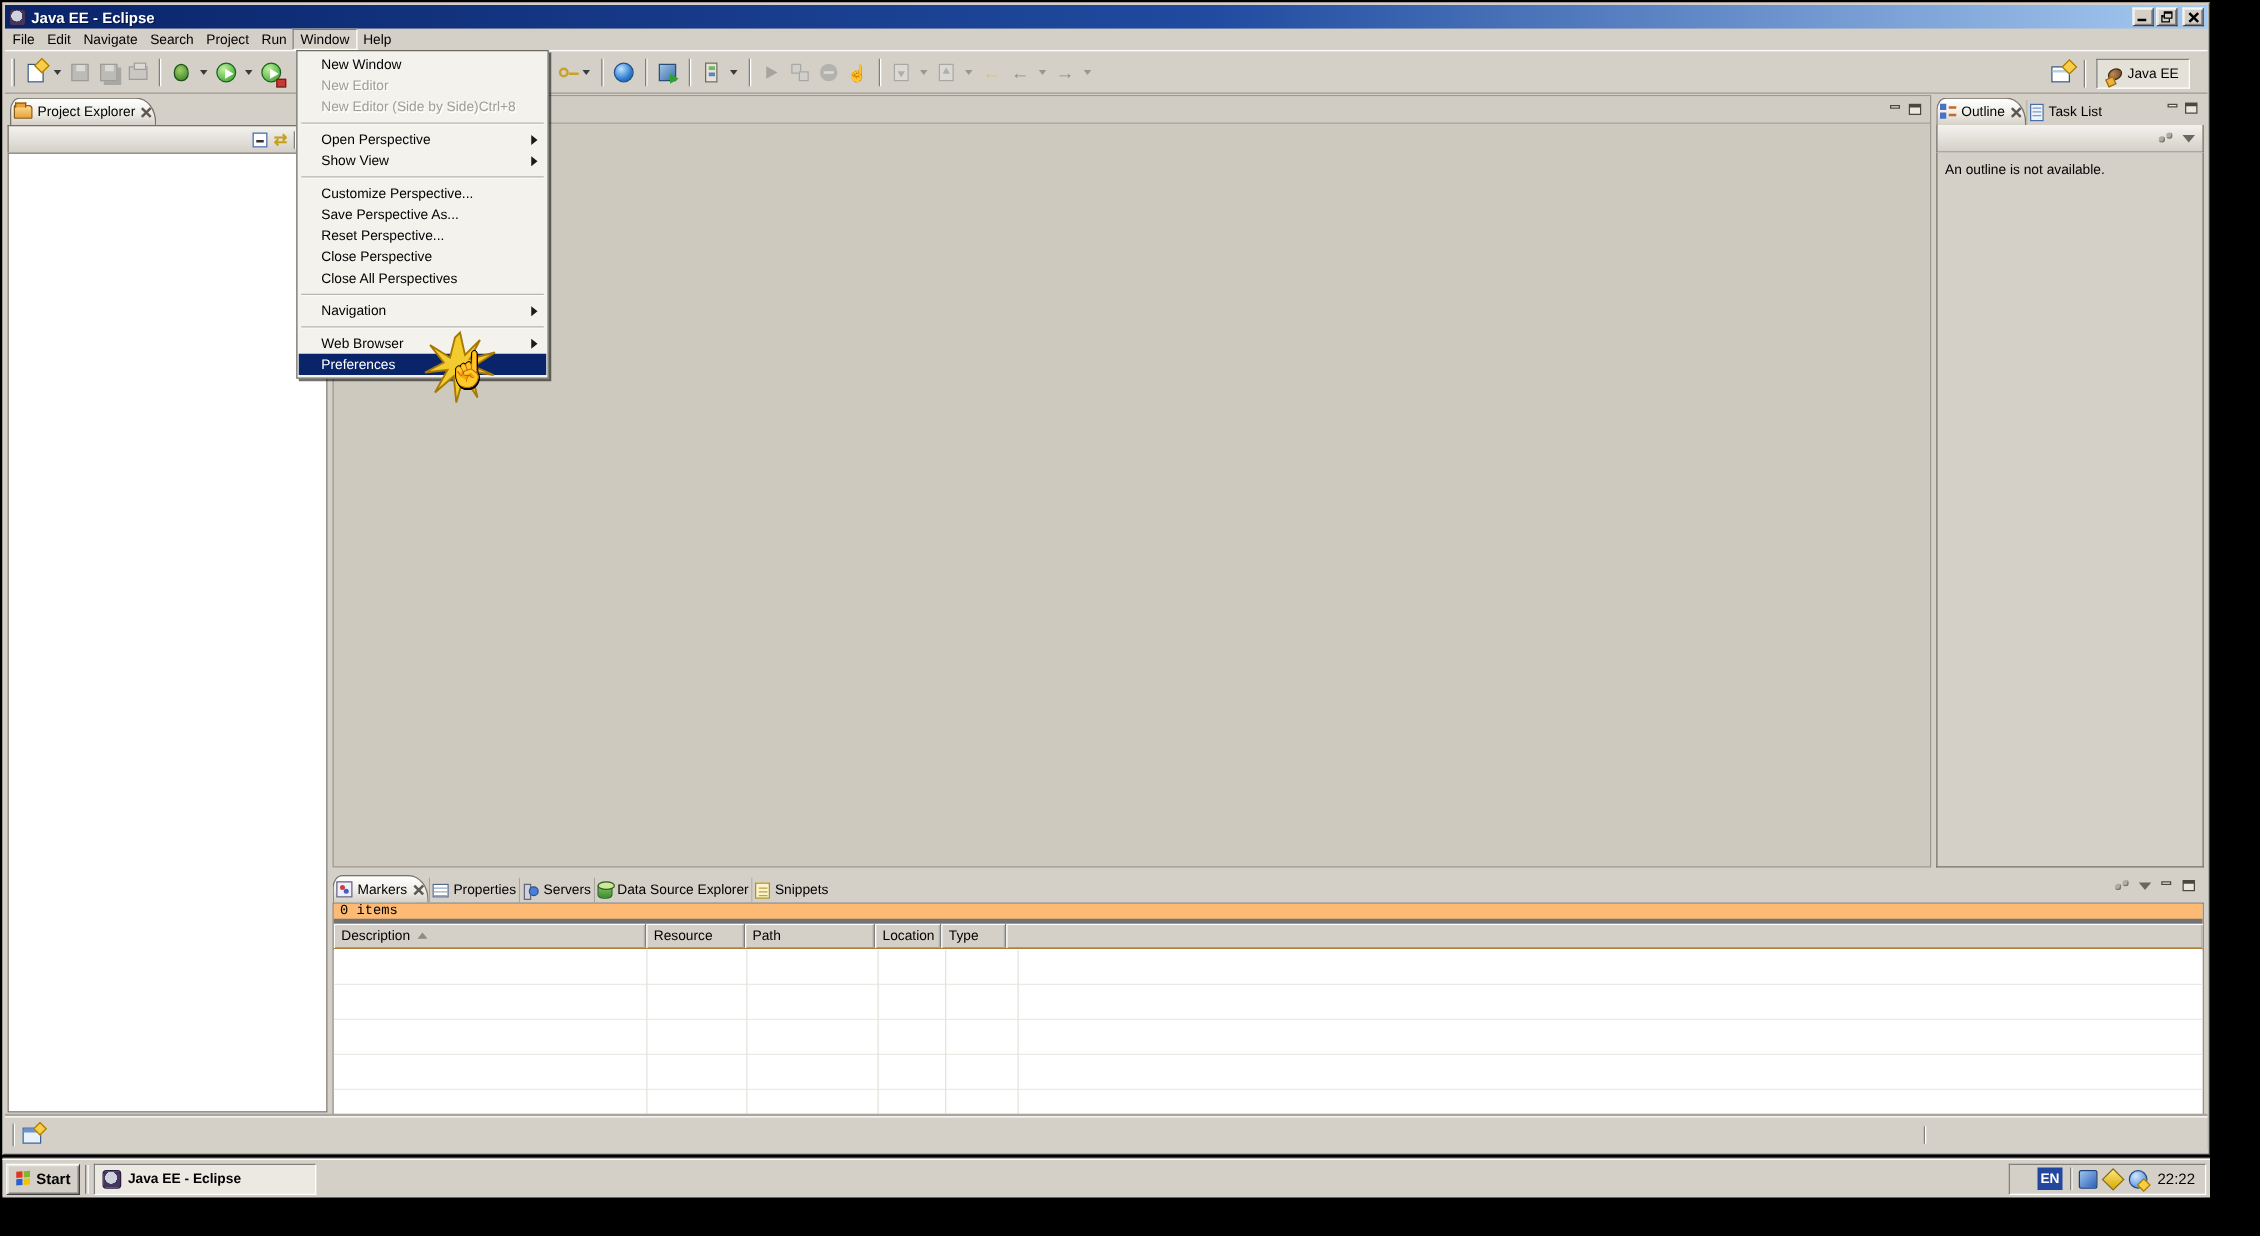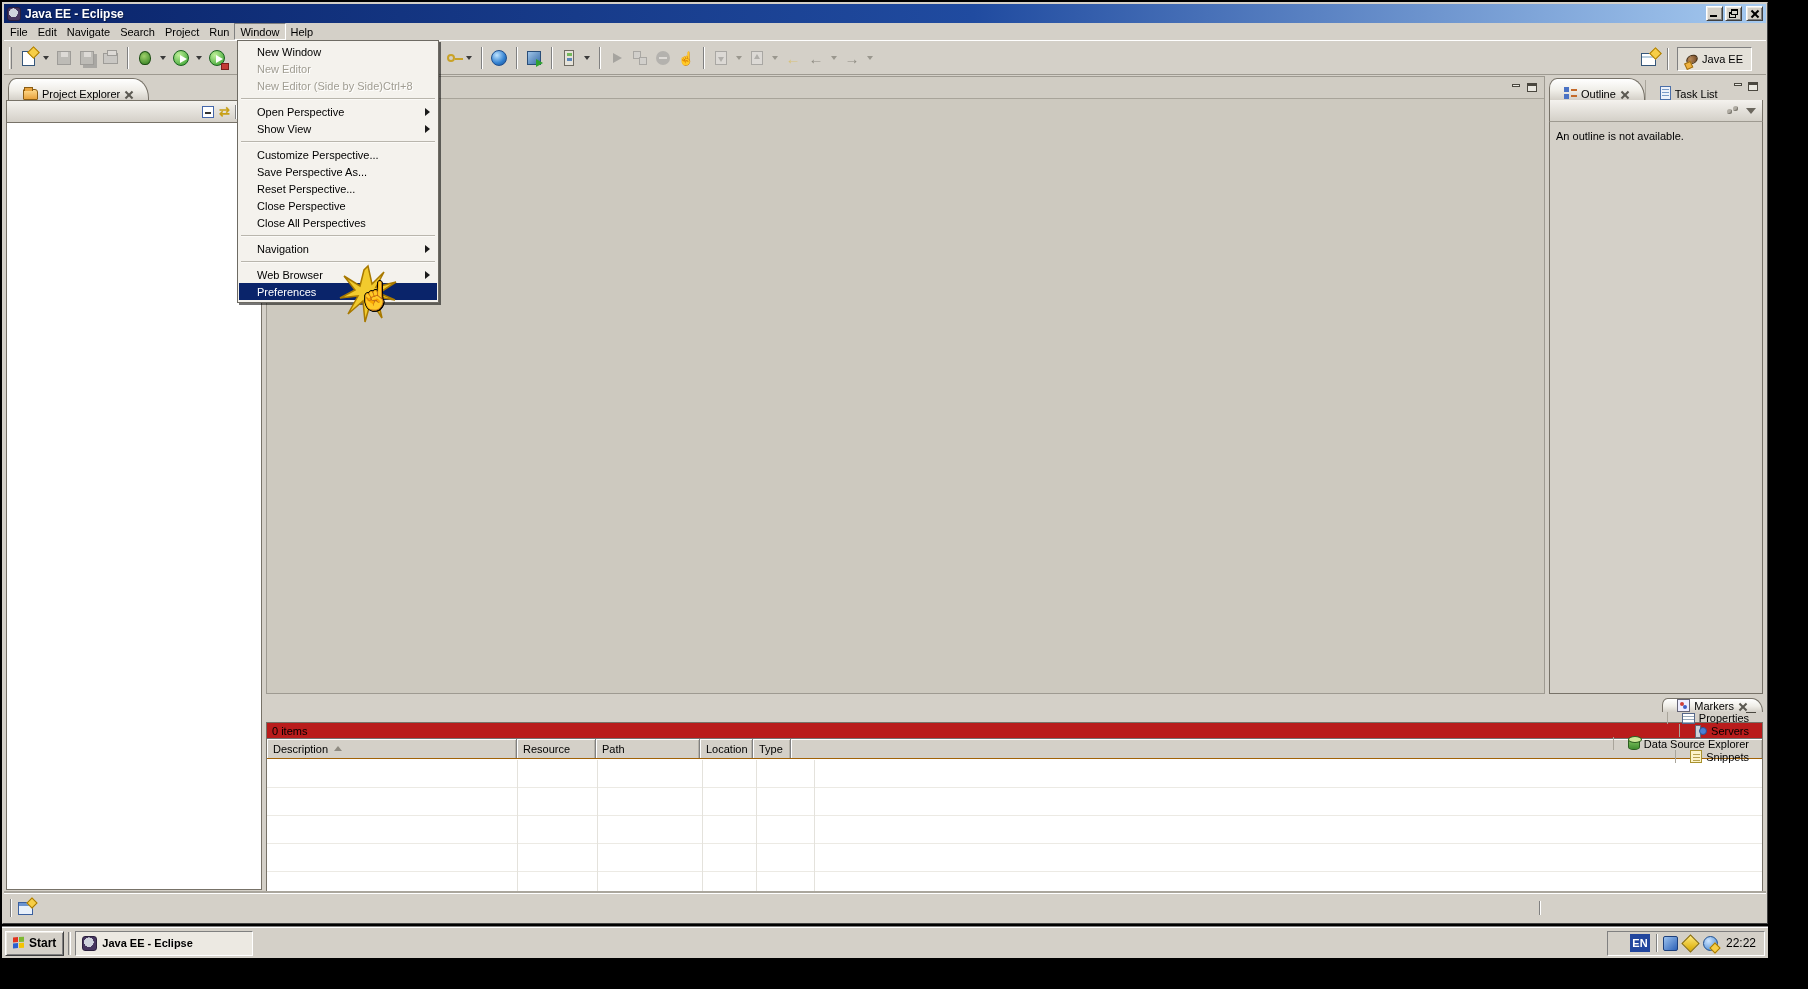--- a/index.html
+++ b/index.html
@@ -87,21 +87,21 @@
   .i-openpersp::before { content:""; position:absolute; left:0; top:2px; width:13px; height:2px; background:#b9cede; }
   .i-openpersp::after { content:""; position:absolute; right:-5px; top:-5px; width:7px; height:7px; background:#f7ce46; border:1px solid #a87900; transform:rotate(45deg); }
   .persp-btn { height:24px; display:flex; align-items:center; gap:4px; padding:0 8px;
                border:1px solid; border-color:#808080 #fff #fff #808080; background:#e4e1d9; }
   .i-bean { width:12px; height:9px; border-radius:50%; background:radial-gradient(circle at 35% 35%,#b98a5a,#6b4422); border:1px solid #402a12; transform:rotate(-25deg); position:relative; }
   .i-bean::after { content:""; position:absolute; left:-4px; bottom:-4px; width:5px; height:5px; background:#f0b23e; border:1px solid #9c6e16; }
 
   
   .main { position:absolute; left:1px; top:73px; right:1px; bottom:31px; }
   .panel-tabrow { height:24px; display:flex; align-items:flex-end; position:relative; }
-  .tab { height:22px; display:flex; align-items:flex-end; gap:4px; padding:0 14px;
+  .tab { height:22px; display:flex; align-items:center; gap:4px; padding:0 2px;
          border:1px solid #777268; border-bottom:none; background:linear-gradient(#ffffff,#efede7 55%,#d4d0c8);
          border-top-left-radius:8px 10px; border-top-right-radius:16px 20px; position:relative; z-index:2; }
   .tab.unsel { background:transparent; border:none; height:20px; border-left:1px solid #a9a59b; border-top-left-radius:0; }
   .panel-body { border:1px solid #777268; background:#fff; }
   .minmax { display:flex; gap:3px; align-items:center; }
   .mm { width:12px; height:11px; position:relative; background:transparent; }
   .mm .bar { position:absolute; left:2px; top:2px; width:8px; height:3px; border:1px solid #4a473f; background:#e9e7e0; }
   .mm .box { position:absolute; left:1px; top:1px; width:10px; height:9px; border:1px solid #4a473f; border-top-width:3px; background:#e9e7e0; }
   .dots-ico { width:14px; height:10px; position:relative; }
   .dots-ico::before,.dots-ico::after { content:""; position:absolute; width:5px; height:5px; border-radius:50%; background:#b0aca3; box-shadow:inset -1px -1px 0 #7e7a71; }
@@ -136,23 +136,23 @@
                      background:#d4d0c8; padding:8px 6px; }
   .i-outline { width:13px; height:13px; position:relative; }
   .i-outline::before { content:""; position:absolute; left:0; top:0; width:5px; height:5px; background:#4a72c4; }
   .i-outline::after { content:""; position:absolute; left:0; top:7px; width:5px; height:5px; background:#4a72c4; }
   .i-outline .r { position:absolute; right:0; top:2px; width:6px; height:2px; background:#c46a2a; box-shadow:0 6px 0 #c46a2a; }
   .i-tasklist { width:11px; height:14px; background:#eef2fa; border:1px solid #4a6ea8; position:relative; }
   .i-tasklist::after { content:""; position:absolute; left:1px; top:2px; width:7px; height:1px; background:#7a9cc8; box-shadow:0 3px 0 #7a9cc8, 0 6px 0 #7a9cc8; }
 
   
   .bottom-panel { position:absolute; left:0; right:0; top:622px; bottom:0; }
-  .bp-tabrow { height:24px; display:flex; align-items:flex-end; position:relative;flex-direction:column; }
+  .bp-tabrow { height:24px; display:flex; align-items:flex-end; position:relative; }
   .bp-body { position:absolute; left:0; right:0; top:24px; bottom:0; border:1px solid #777268; background:#fff; }
-  .count-row { height:16px; background:#b91c1c; display:flex; align-items:center; padding:0 5px; border-bottom:1px solid #737373; }
+  .count-row { height:16px; background:#fdba74; display:flex; align-items:center; padding:0 5px; border-bottom:4px solid #737373;font-family:Liberation Mono, monospace; }
   .thead { height:20px; display:flex; background:#d4d0c8; border-bottom:1px solid #a16207;text-align:center; }
   .th { border-right:1px solid #808080; box-shadow:inset 1px 1px 0 #fff, inset -1px 0 0 #b5b1a8;
         display:flex; align-items:center; padding:0 6px; gap:6px; }
   .tbody { position:absolute; left:0; right:0; top:37px; bottom:0; background:#fff; overflow:hidden; }
   .grid-cols { position:absolute; inset:0; }
   .gcol { position:absolute; top:0; bottom:0; width:1px; background:#e4e2dc; }
   .trow { height:28px; border-bottom:1px solid #eceae4; }
   .sort-asc { width:0; height:0; border-left:4px solid transparent; border-right:4px solid transparent; border-bottom:5px solid #8f8b82; }
   .i-markers { width:13px; height:13px; background:#eef; border:1px solid #667; position:relative; }
   .i-markers::before { content:""; position:absolute; left:2px; top:2px; width:4px; height:4px; background:#d04038; border-radius:50%; }
@@ -452,21 +452,21 @@
               </div>
               <div class="th" style="width:79px">
                   <span>Resource</span>
                 </div>
               <div class="th" style="width:104px">
                   <span>Path</span>
                 </div>
               <div class="th" style="width:53px">
                   <span>Location</span>
                 </div>
-              <div class="th" style="width:38px">
+              <div class="th" style="width:52px">
                   <span>Type</span>
                 </div>
               <div class="th" style="flex:1; border-right:none"></div>
             </div>
             <div class="tbody">
               <div class="grid-cols">
                 <div class="gcol" style="left:250px"></div>
                 <div class="gcol" style="left:330px"></div>
                 <div class="gcol" style="left:435px"></div>
                 <div class="gcol" style="left:489px"></div>

